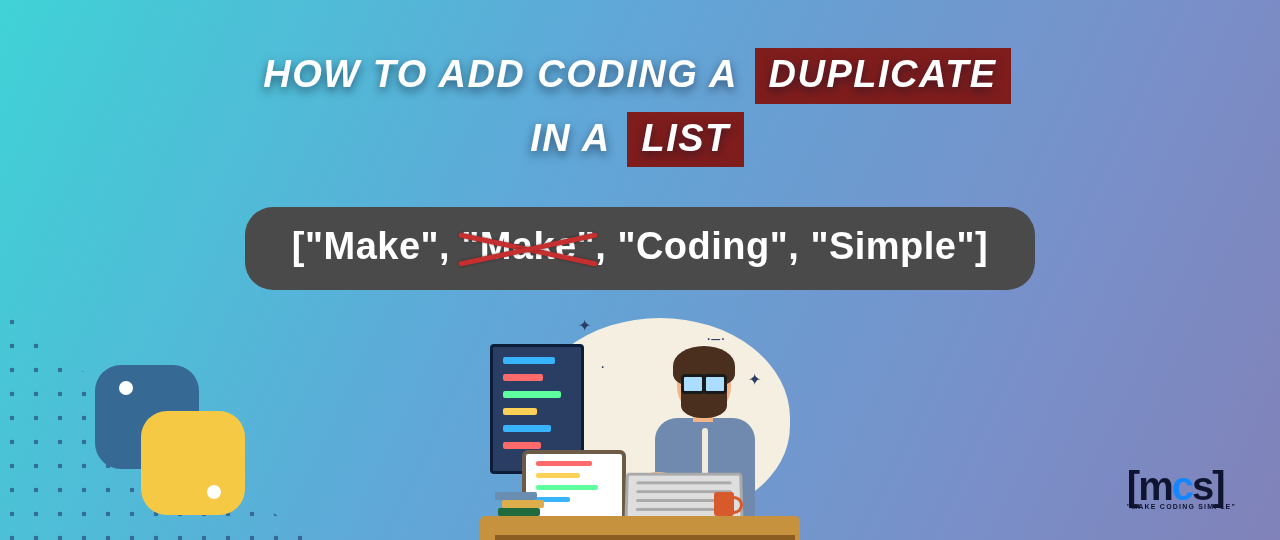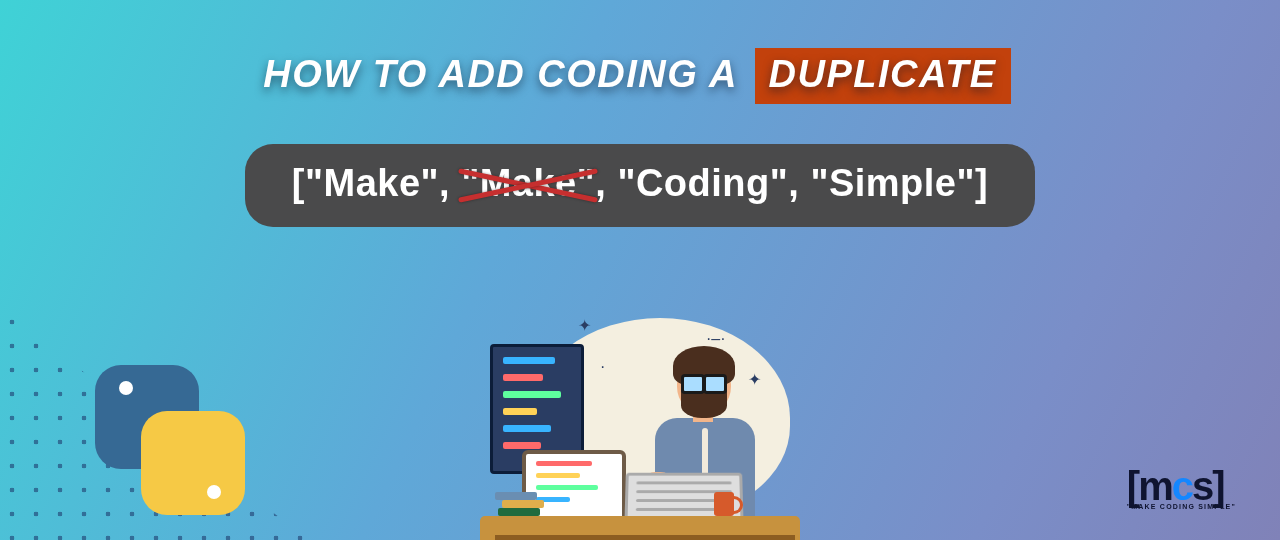--- a/index.html
+++ b/index.html
@@ -17,21 +17,21 @@
     font-weight: 900;
     font-style: italic;
     font-size: 38px;
     letter-spacing: 1.5px;
     color: #fff;
     text-shadow: 0 4px 10px rgba(10,20,40,0.55);
   }
   .title-area .line2 { margin-top: 8px; }
   .hlt {
     display: inline-block;
-    background: #c2410c;
+    background: #7f1d1d;
     padding: 3px 14px 5px;
     margin: 0 6px;
     line-height: 1.25;
   }
   .code-box {
     margin: 40px auto 0;
     width: 790px;
     background: #4a4a4b;
     border-radius: 28px;
     padding: 18px 34px 22px;
@@ -124,20 +124,24 @@
   .mcs .tag{display:block;font-size:7px;letter-spacing:1.2px;font-weight:700;text-align:center;margin-top:-6px}
 </style>
 </head>
 <body>
 
 <div class="title-area">
   <div class="line1">
     <span>HOW TO ADD CODING A</span>
     <span class="hlt">DUPLICATE</span>
   </div>
+  <div class="line2">
+    <span>IN A</span>
+    <span class="hlt">LIST</span>
+  </div>
 </div>
 
 <div class="code-box">
   <span>["Make", </span><span class="strike-wrap">"Make"</span><span>, "Coding", "Simple"]</span>
 </div>
 
 <div class="dots"></div>
 
 <div class="pylogo">
   <div class="blue"></div>

